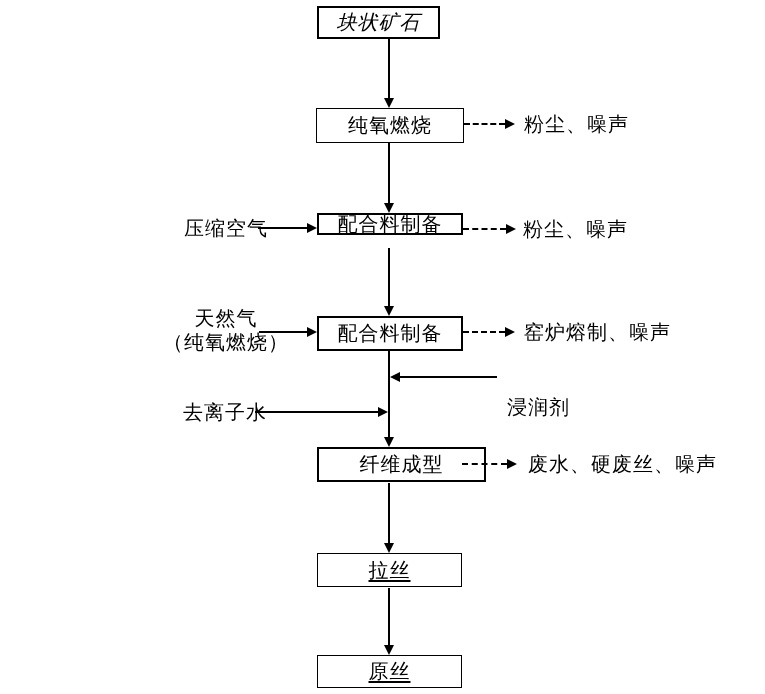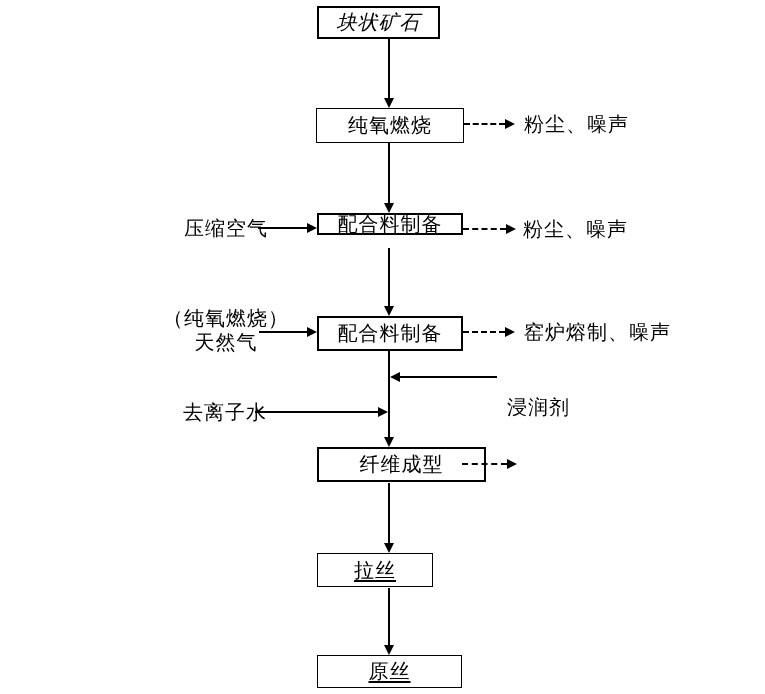--- a/index.html
+++ b/index.html
@@ -100,21 +100,21 @@
   </div>
   <div class="box thick" style="left:317px; top:213px; width:146px; height:22px;">
     <span>配合料制备</span>
   </div>
   <div class="box thick" style="left:317px; top:316px; width:146px; height:35px;">
     <span>配合料制备</span>
   </div>
   <div class="box thick" style="left:317px; top:447px; width:169px; height:35px;">
     <span>纤维成型</span>
   </div>
-  <div class="box" style="left:317px; top:553px; width:116px; height:34px;">
+  <div class="box" style="left:317px; top:553px; width:145px; height:34px;">
     <span class="underlined">拉丝</span>
   </div>
   <div class="box" style="left:317px; top:655px; width:145px; height:33px;font-family:Liberation Serif, serif;">
     <span class="underlined">原丝</span>
   </div>
 
   <div>
     <div class="vline" style="left:388px; top:39px;  height:59px;"></div>
     <div class="head-down" style="left:384px; top:98px;"></div>
   </div>
@@ -139,22 +139,22 @@
     <div class="head-down" style="left:384px; top:645px;"></div>
   </div>
 
   <div class="lbl" style="left:184px; top:217px;">压缩空气</div>
   <div>
     <div class="hline" style="left:258px; top:227px; width:50px;"></div>
     <div class="head-right" style="left:307px; top:223px;"></div>
   </div>
 
   <div class="lbl-block" style="left:148px; top:306px; width:156px;">
+    <div>天然气</div>
     <div>（纯氧燃烧）</div>
-    <div>天然气</div>
   </div>
   <div>
     <div class="hline" style="left:259px; top:331px; width:49px;"></div>
     <div class="head-right" style="left:307px; top:327px;"></div>
   </div>
 
   <div class="lbl" style="left:507px; top:366px;margin-top:30px;">浸润剂</div>
   <div>
     <div class="head-left" style="left:390px; top:372px;"></div>
     <div class="hline" style="left:400px; top:376px; width:97px;"></div>
@@ -181,14 +181,15 @@
   <div>
     <div class="dline" style="left:463px; top:331px; width:42px;"></div>
     <div class="head-right" style="left:505px; top:327px;"></div>
   </div>
   <div class="lbl" style="left:524px; top:321px;">窑炉熔制、噪声</div>
 
   <div>
     <div class="dline" style="left:462px; top:463px; width:45px;"></div>
     <div class="head-right" style="left:507px; top:459px;"></div>
   </div>
+  <div class="lbl" style="left:528px; top:453px;">废水、硬废丝、噪声</div>
 
 </div>
 
 </body></html>

